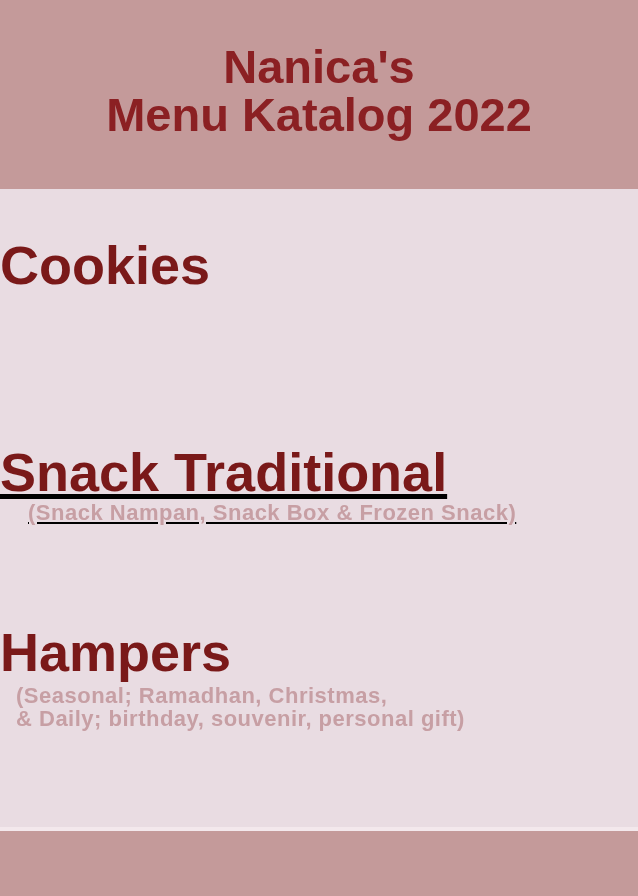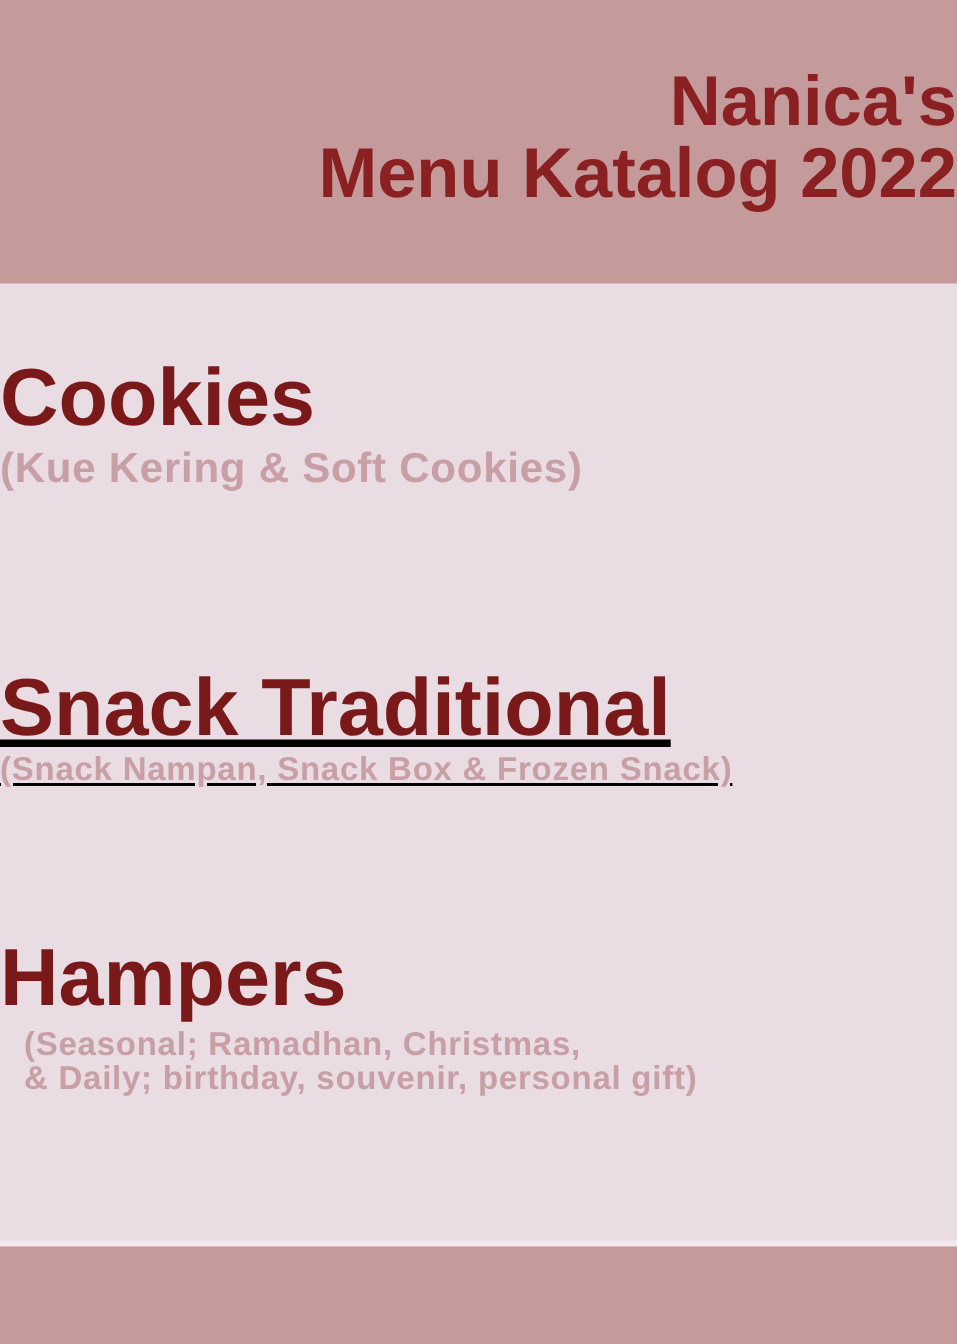--- a/index.html
+++ b/index.html
@@ -40,21 +40,21 @@
     width: 100%;
     height: 4px;
     background: var(--strip);
   }
   .catalog-title {
     position: absolute;
     top: 43px;
     left: 0;
     width: 100%;
     margin: 0;
-    text-align: right;
+    text-align: center;
     font-size: 47px;
     line-height: 48px;
     font-weight: bold;
     color: var(--title-red);
     white-space: pre-line;
     letter-spacing: 0px;
   }
   .content {
     position: absolute;
     inset: 0;
@@ -81,38 +81,37 @@
     color: var(--subtitle-rose);
     font-size: 28px;
     line-height: 32px;
     letter-spacing: 0.5px;
     white-space: pre-line;
   }
   .section-subtitle-small {
     font-size: 22px;
     line-height: 26px;
   }
-  .section-snack .section-subtitle { margin-top: -3px; }
+  .section-snack .section-subtitle { margin-top: -3px; padding-left: 28px; }
   .hampers-sub { line-height: 23px; margin-top: 1px; margin-left: 16px; }
 </style>
 </head>
 <body>
 
 <div class="page">
 
   <header class="band header-band">
     <h1 class="catalog-title">Nanica's
 Menu Katalog 2022</h1>
   </header>
 
   <main class="content">
 
     <section class="menu-section section-cookies">
       <h2 class="section-title">Cookies</h2>
-      <p class="section-subtitle">(Kue Kering &amp; Soft Cookies)</p>
     </section>
 
     <section class="menu-section section-snack">
       <h2 class="section-title">Snack Traditional</h2>
       <p class="section-subtitle section-subtitle-small">(Snack Nampan, Snack Box &amp; Frozen Snack)</p>
     </section>
 
     <section class="menu-section section-hampers">
       <h2 class="section-title">Hampers</h2>
       <p class="section-subtitle section-subtitle-small hampers-sub">(Seasonal; Ramadhan, Christmas,

